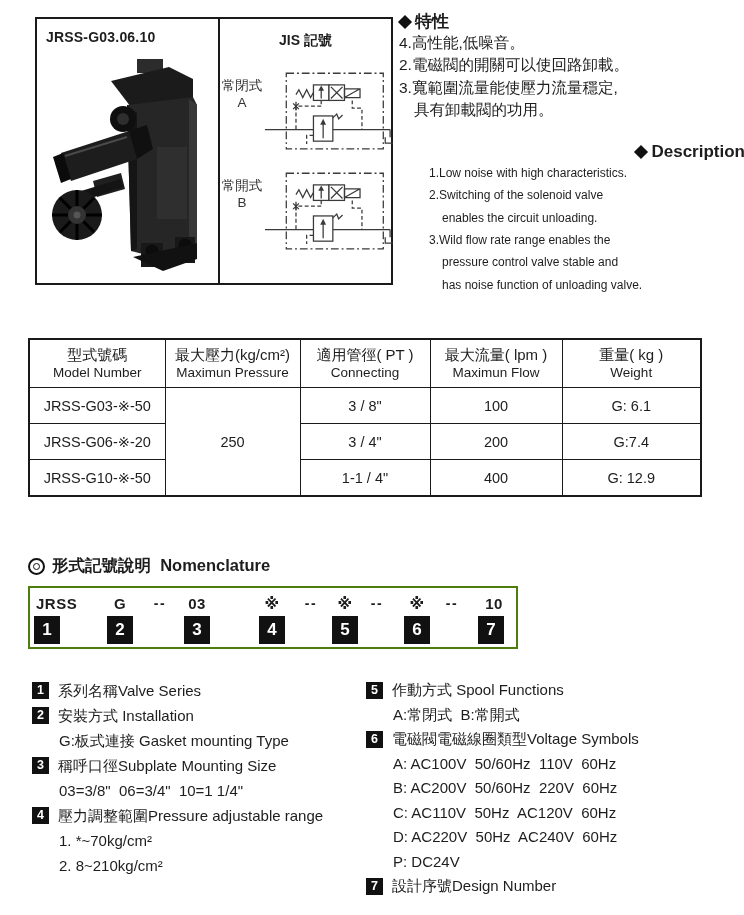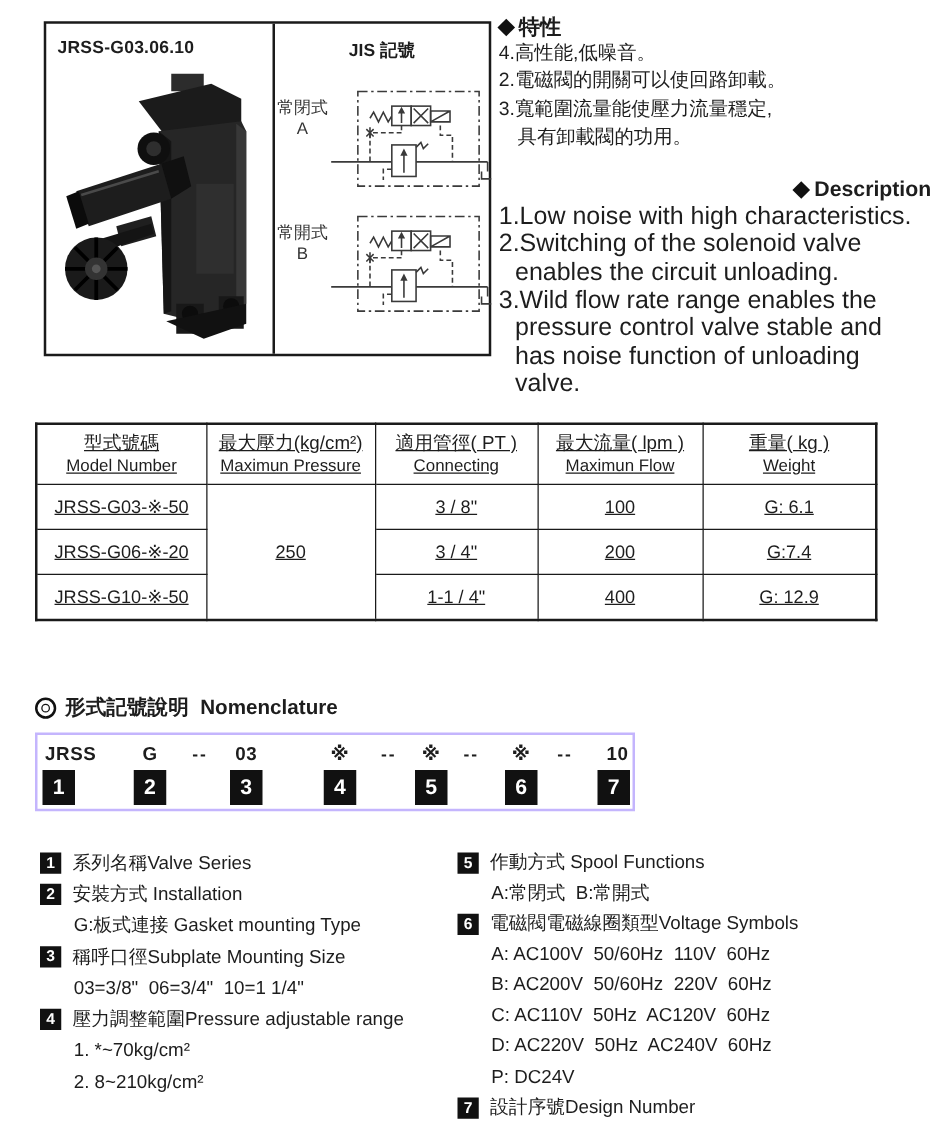--- a/index.html
+++ b/index.html
@@ -20,38 +20,38 @@
   .diag.b{top:148px;}
   .diag-label{width:42px;text-align:center;font-size:13.5px;line-height:17px;margin-top:10px;color:#333;}
   .circuit{display:block;}
   
   .features{position:absolute;left:399px;top:11px;width:346px;}
   .f-title{display:flex;align-items:center;font-weight:bold;font-size:17px;line-height:21px;}
   .f-title.desc{margin-top:20px;justify-content:flex-end;}
   .diamond-icon{width:10px;height:10px;background:#111;transform:rotate(45deg);margin:0 5px 0 1px;flex:0 0 10px;}
   .fline{font-size:15.5px;line-height:22.3px;white-space:pre-wrap;}
   .fline.cont{padding-left:15px;}
-  .fline.en{font-size:20px;}
+  .fline.en{font-size:12px;margin-left:30px;}
   .fline.en.cont{padding-left:13px;}
   
   .sec-title{display:flex;align-items:center;font-weight:bold;font-size:16.5px;}
   .blacksq-icon{width:14px;height:17px;background:#111;margin-right:9px;flex:0 0 14px;}
   .dcircle-icon{width:13px;height:13px;border:2.5px solid #111;border-radius:50%;display:flex;align-items:center;justify-content:center;margin-right:7px;flex:0 0 13px;}
   .dcircle-inner{width:5px;height:5px;border:1.5px solid #111;border-radius:50%;}
   
   .sec-spec{position:absolute;left:28px;top:329px;width:680px;}
   table.spec{border-collapse:collapse;margin-top:9px;border:2px solid #1a1a1a;table-layout:fixed;}
-  table.spec th,table.spec td{border:1px solid #1a1a1a;text-align:center;vertical-align:middle;padding:0;text-decoration:underline;}
+  table.spec th,table.spec td{border:1px solid #1a1a1a;text-align:center;vertical-align:middle;padding:0;}
   table.spec th{font-weight:normal;padding:5px 2px 6px;}
   .h-zh{font-size:15px;line-height:19px;}
   .h-en{font-size:13.5px;line-height:17px;}
   table.spec td{font-size:14.5px;height:35px;}
   
   .sec-nomen{position:absolute;left:28px;top:555px;width:690px;}
-  .nomen-box{position:relative;margin-top:9px;width:476px;height:59px;border:2px solid #c4b5fd;}
+  .nomen-box{position:relative;margin-top:9px;width:476px;height:59px;border:2px solid #4d7c0f;padding-left:10px;}
   .nlabel{position:absolute;top:1px;height:27px;line-height:29px;font-size:15px;font-weight:bold;text-align:center;letter-spacing:.5px;}
   .nlabel.sep{letter-spacing:1.5px;font-size:14px;}
   .nbadge{position:absolute;top:28px;width:26px;height:28px;background:#111;color:#fff;font-weight:bold;font-size:17px;line-height:28px;text-align:center;}
   
   .legend{position:absolute;top:678px;font-size:15px;}
   .legend-left{left:32px;width:332px;}
   .legend-right{left:366px;width:375px;}
   .litem{display:flex;align-items:flex-start;}
   .lbadge{flex:0 0 17px;height:17px;background:#111;color:#fff;font-size:12.5px;line-height:17px;text-align:center;font-weight:bold;margin-right:9px;margin-top:4px;}
   .ltext{line-height:25px;white-space:pre-wrap;}

